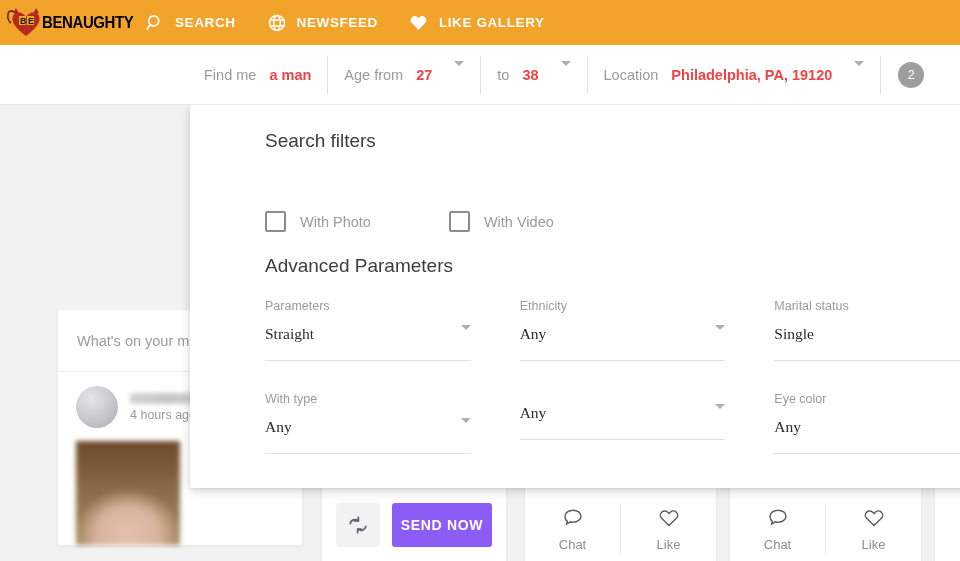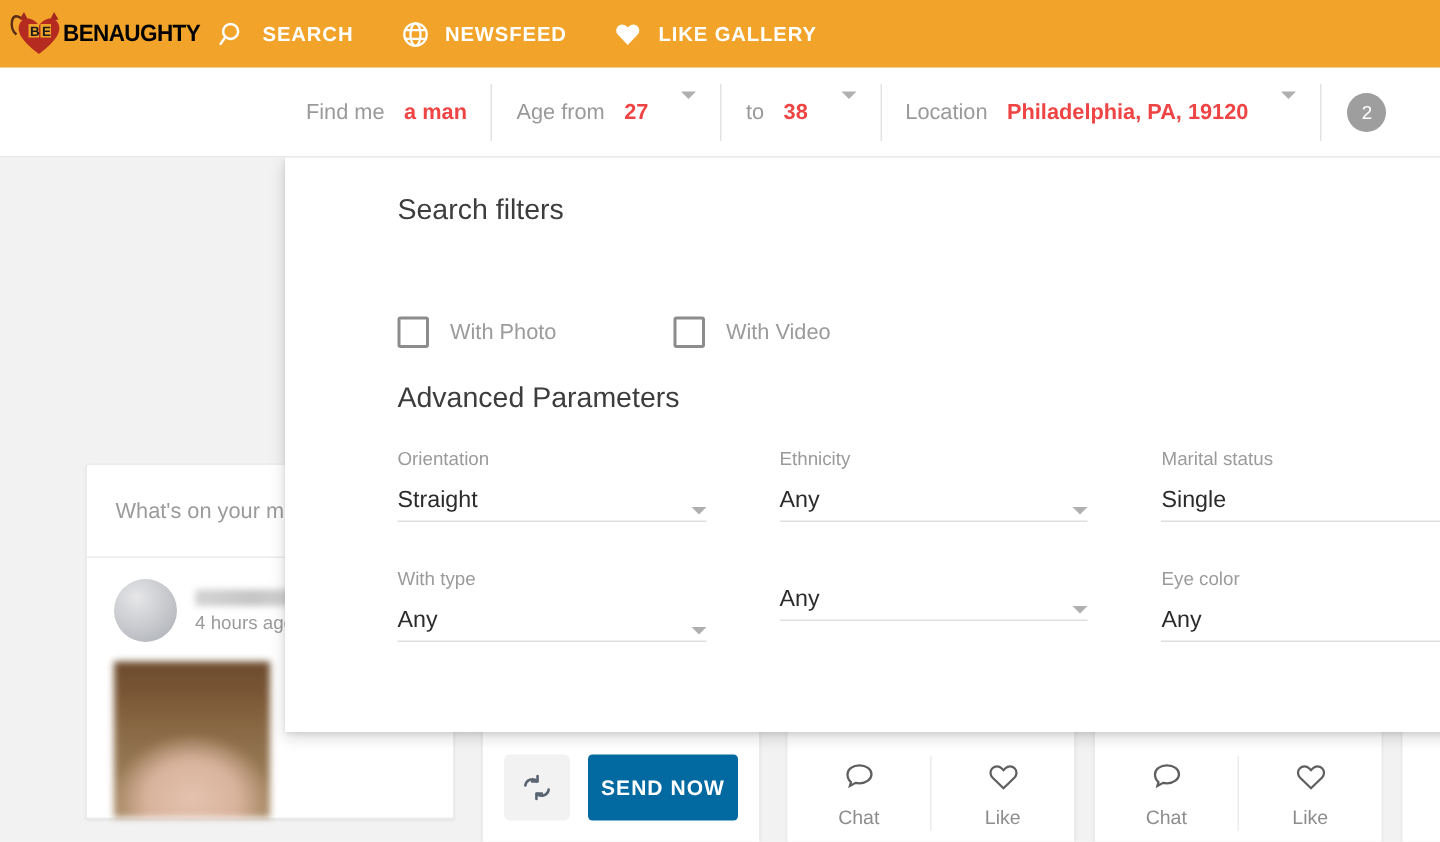--- a/index.html
+++ b/index.html
@@ -105,21 +105,21 @@
     background: #ffffff; border: 1px solid #ececec; border-radius: 2px;
     display: flex; align-items: center; gap: 12px; padding: 0 14px;
     box-shadow: 0 1px 2px rgba(0,0,0,0.05);
   }
   .refresh-btn {
     width: 44px; height: 44px; border-radius: 4px; background: #f2f2f2;
     display: flex; align-items: center; justify-content: center; cursor: pointer;
     flex: 0 0 44px;
   }
   .send-btn {
-    flex: 1; height: 44px; background: #0369a1; border: none; border-radius: 3px;
+    flex: 1; height: 44px; background: #8b5cf6; border: none; border-radius: 3px;
     color: #ffffff; font-size: 14px; font-weight: bold; letter-spacing: 0.7px;
     cursor: pointer; font-family: "Liberation Sans", sans-serif;
   }
 
   .profile-card {
     position: absolute; top: 364px; width: 193px; height: 101px;
     background: #ffffff; border: 1px solid #ececec; border-radius: 2px;
     box-shadow: 0 1px 2px rgba(0,0,0,0.05); overflow: hidden;
   }
   .pc-1 { left: 524px; }
@@ -156,22 +156,22 @@
   }
   .checklabel { color: #9b9b9b; font-size: 14.5px; margin-left: 14px; }
   .gap-box { width: 78px; }
   .panel-title-2 { font-size: 19px; color: #3d3d3d; margin-top: 23px; font-weight: normal; }
 
   .fields { margin-top: 22px; }
   .field-row { display: flex; gap: 49px; margin-bottom: 31px; }
   .field { width: 253px; }
   .field-label { color: #9b9b9b; font-size: 12.5px; }
   .field-control {
-    margin-top: 12px; display: flex; align-items: flex-end; justify-content: space-between;
-    border-bottom: 1px solid #e0e0e0; padding-bottom: 4px; cursor: pointer;
+    margin-top: 12px; display: flex; align-items: flex-start; justify-content: space-between;
+    border-bottom: 1px solid #e0e0e0; padding-bottom: 17px; cursor: pointer; font-family: Liberation Serif, serif;
   }
   .field-value { color: #2b2b2b; font-size: 15.5px; }
 </style>
 </head>
 <body>
 
 <div id="root">
 
   <div class="bg-layer">
 
@@ -265,21 +265,21 @@
         <span class="checkbox"></span>
         <span class="checklabel">With Video</span>
       </div>
     </div>
 
     <div class="panel-title-2">Advanced Parameters</div>
 
     <div class="fields">
       <div class="field-row">
         <div class="field">
-          <div class="field-label">Orientation</div>
+          <div class="field-label">Parameters</div>
           <div class="field-control">
             <span class="field-value">Straight</span>
             <span class="caret"></span>
           </div>
         </div>
         <div class="field">
           <div class="field-label">Ethnicity</div>
           <div class="field-control">
             <span class="field-value">Any</span>
             <span class="caret"></span>

